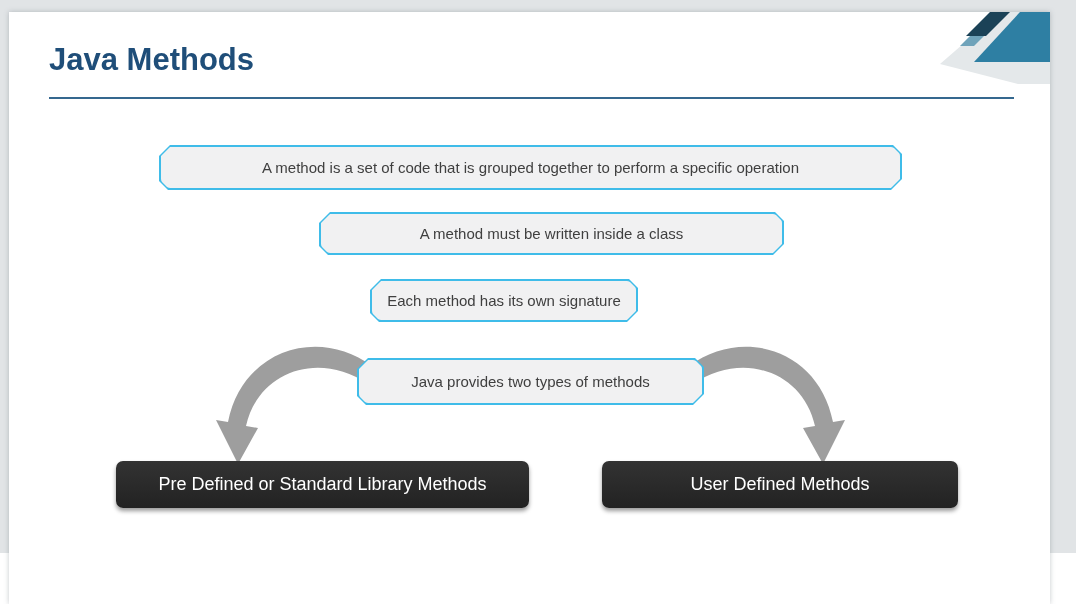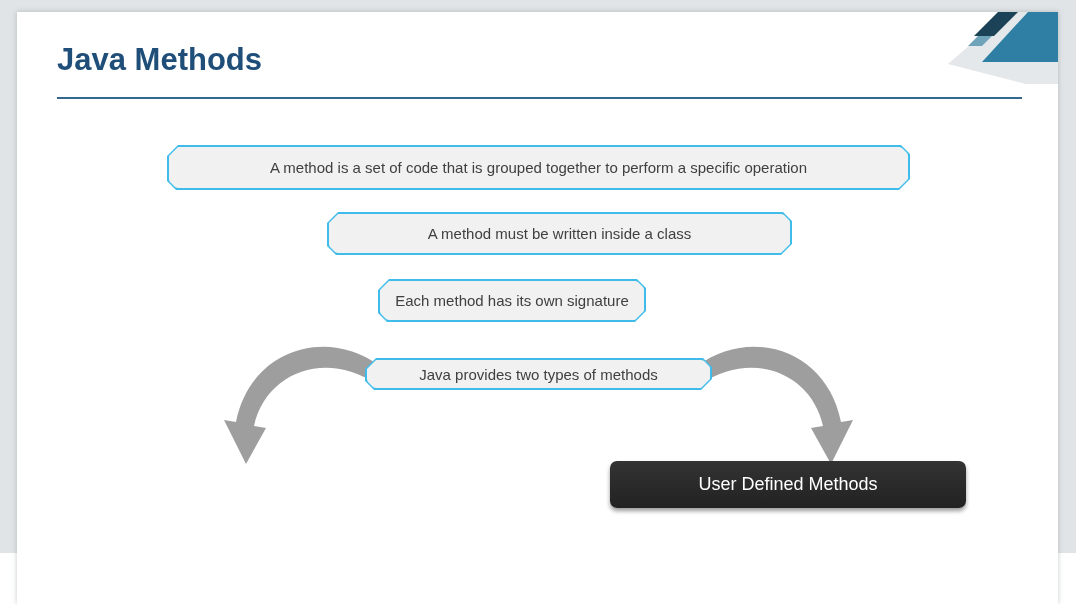--- a/index.html
+++ b/index.html
@@ -6,21 +6,21 @@
   body{
     width:1076px;height:604px;position:relative;overflow:hidden;
     background:#ffffff;
     font-family:"Liberation Sans", sans-serif;
   }
   .backdrop{
     position:absolute;left:0;top:0;width:1076px;height:553px;
     background:#e1e4e6;
   }
   .slide{
-    position:absolute;left:17px;top:12px;width:1041px;height:592px;
+    position:absolute;left:9px;top:12px;width:1041px;height:592px;
     background:#ffffff;
     box-shadow:0 0 5px rgba(90,100,110,0.35);
   }
   .title{
     position:absolute;left:40px;top:30px;
     font-size:31px;font-weight:bold;color:#1f4e79;letter-spacing:0px;
   }
   .underline{
     position:absolute;left:40px;top:85px;width:965px;height:2px;
     background:#35688f;
@@ -43,21 +43,21 @@
                       100% calc(100% - 9px), calc(100% - 9px) 100%,
                       7px 100%, 0 calc(100% - 7px), 0 9px);
     display:flex;align-items:center;justify-content:center;border-radius:9px;
   }
   .chip-inner span{
     font-size:15px;color:#3f3f3f;white-space:nowrap;
   }
   .chip1{left:150px;top:133px;width:743px;height:45px;}
   .chip2{left:310px;top:200px;width:465px;height:43px;}
   .chip3{left:361px;top:267px;width:268px;height:43px;}
-  .chip4{left:348px;top:346px;width:347px;height:32px;}
+  .chip4{left:348px;top:346px;width:347px;height:47px;}
   .arrow{position:absolute;width:160px;height:135px;z-index:1;}
   .arrow-left{left:205px;top:324px;}
   .arrow-right{left:678px;top:324px;transform:scaleX(-1);}
   .dark-box{
     position:absolute;height:47px;z-index:3;
     background:linear-gradient(#333333,#222222);
     border-radius:7px;
     box-shadow:0 3px 4px rgba(0,0,0,0.4);
     display:flex;align-items:center;justify-content:center;
   }
@@ -103,17 +103,20 @@
       </div>
   </div>
 
   <svg class="arrow arrow-left" viewBox="0 0 160 135" aria-hidden="true">
     <path d="M158,30 C104,-10 28,14 14,86 L2,84 L24,128 L44,92 L32,90 C44,36 104,14 154,48 Z" fill="#9e9e9e"></path>
   </svg>
   <svg class="arrow arrow-right" viewBox="0 0 160 135" aria-hidden="true">
     <path d="M158,30 C104,-10 28,14 14,86 L2,84 L24,128 L44,92 L32,90 C44,36 104,14 154,48 Z" fill="#9e9e9e"></path>
   </svg>
 
+  <div class="dark-box dark-left">
+    <span>Pre Defined or Standard Library Methods</span>
+  </div>
   <div class="dark-box dark-right">
     <span>User Defined Methods</span>
   </div>
 
 </div>
 
 </body></html>

